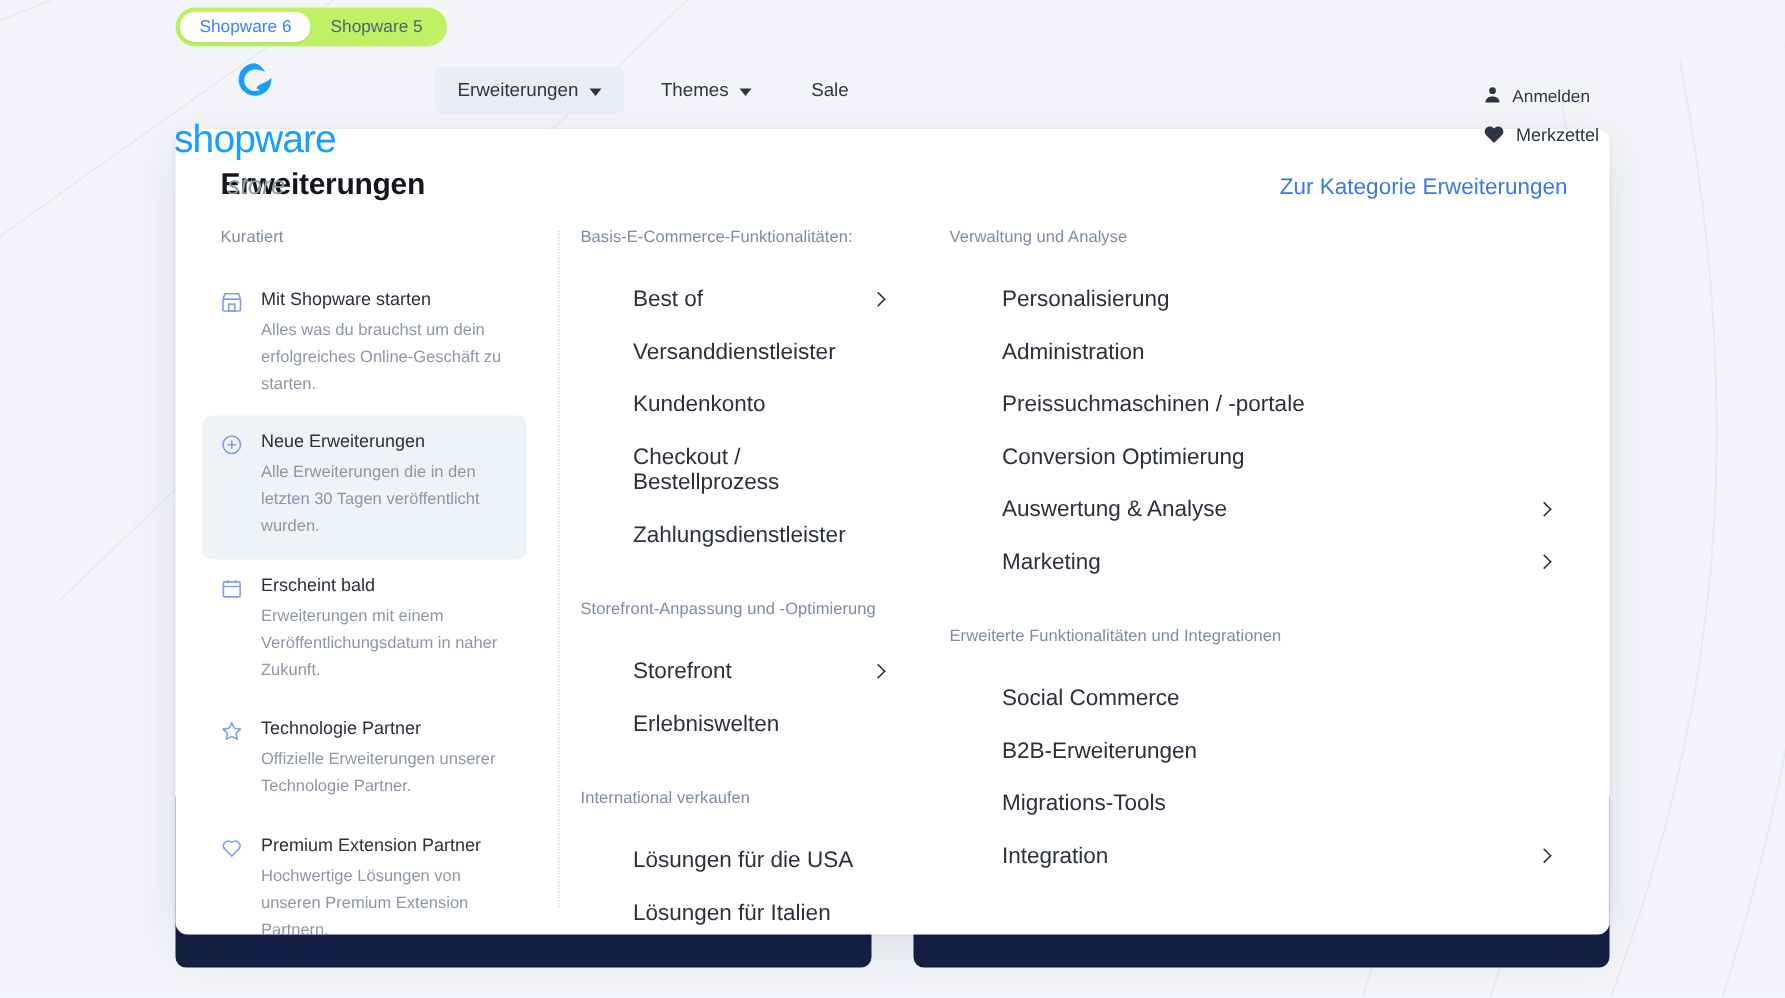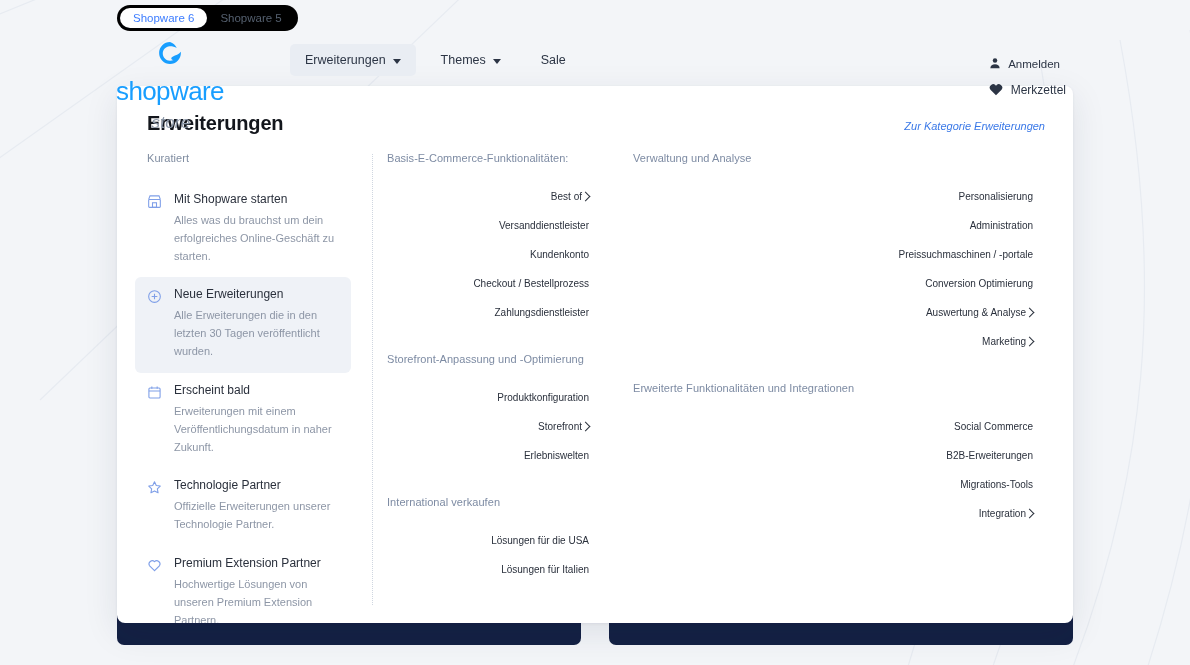--- a/index.html
+++ b/index.html
@@ -20,21 +20,21 @@
   .bg-deco { position: absolute; inset: 0; pointer-events: none; z-index: 0; }
 
   
   .topbar {
     position: absolute; top: 0; left: 0; right: 0; height: 36px;
     z-index: 3;
   }
   .version-tabs {
     position: absolute; left: 117px; top: 5px;
     display: flex; align-items: center;
-    background: #000000;
+    background: #bef264;
     border-radius: 16px;
     padding: 3px;
     height: 26px;
   }
   .version-tab {
     font-size: 11.5px;
     padding: 0 13px;
     height: 20px;
     line-height: 20px;
     border-radius: 14px;
@@ -123,21 +123,21 @@
   }
   .flyout-head {
     position: absolute; top: 26px; left: 30px; right: 28px;
     display: flex; align-items: baseline; justify-content: space-between;
   }
   .flyout-title {
     font-size: 20px; font-weight: 700; color: #13161c;
     letter-spacing: -.2px;
   }
   .flyout-cta {
-    font-size: 11px; color: #3a78e7; cursor: pointer; font-style: italic;
+    font-size: 15px; color: #3a78e7; cursor: pointer;
   }
 
   
   .cols {
     position: absolute; top: 66px; left: 0; right: 0; bottom: 0;
     display: flex;
   }
   .col-left  { width: 244px; padding: 0 0 16px 30px; position: relative; }
   .divider-wrap { width: 26px; position: relative; }
   .divider {
@@ -168,24 +168,25 @@
   .curated-title {
     font-size: 12px; color: #2a303c; margin-bottom: 6px; font-weight: 400;
   }
   .curated-desc {
     font-size: 11px; color: #8d96a6; line-height: 1.62;
   }
 
   
   .linklist { margin-bottom: 26px; }
   .link-row {
-    display: flex; align-items: center; justify-content: flex-end;
-    font-size: 10px; color: #2a303c;
+    display: flex; align-items: center; justify-content: space-between;
+    font-size: 15px; color: #2a303c;
     padding: 9px 0; cursor: pointer;
     padding-right: 28px;
+    margin-left: 35px;
   }
   .col-right .link-row { padding-right: 40px; }
   .chev {
     width: 7px; height: 7px;
     border-right: 1.6px solid #2a303c;
     border-top: 1.6px solid #2a303c;
     transform: rotate(45deg);
     flex: 0 0 auto;
   }
 </style>
@@ -359,23 +360,20 @@
             <span>Checkout / Bestellprozess</span>
           </div>
           <div class="link-row">
             <span>Zahlungsdienstleister</span>
           </div>
         </div>
 
         <div class="linklist">
           <div class="group-label blue">Storefront-Anpassung und -Optimierung</div>
           <div class="link-row">
-            <span>Produktkonfiguration</span>
-          </div>
-          <div class="link-row">
             <span>Storefront</span>
             <span class="chev"></span>
           </div>
           <div class="link-row">
             <span>Erlebniswelten</span>
           </div>
         </div>
 
         <div class="linklist">
           <div class="group-label blue">International verkaufen</div>

